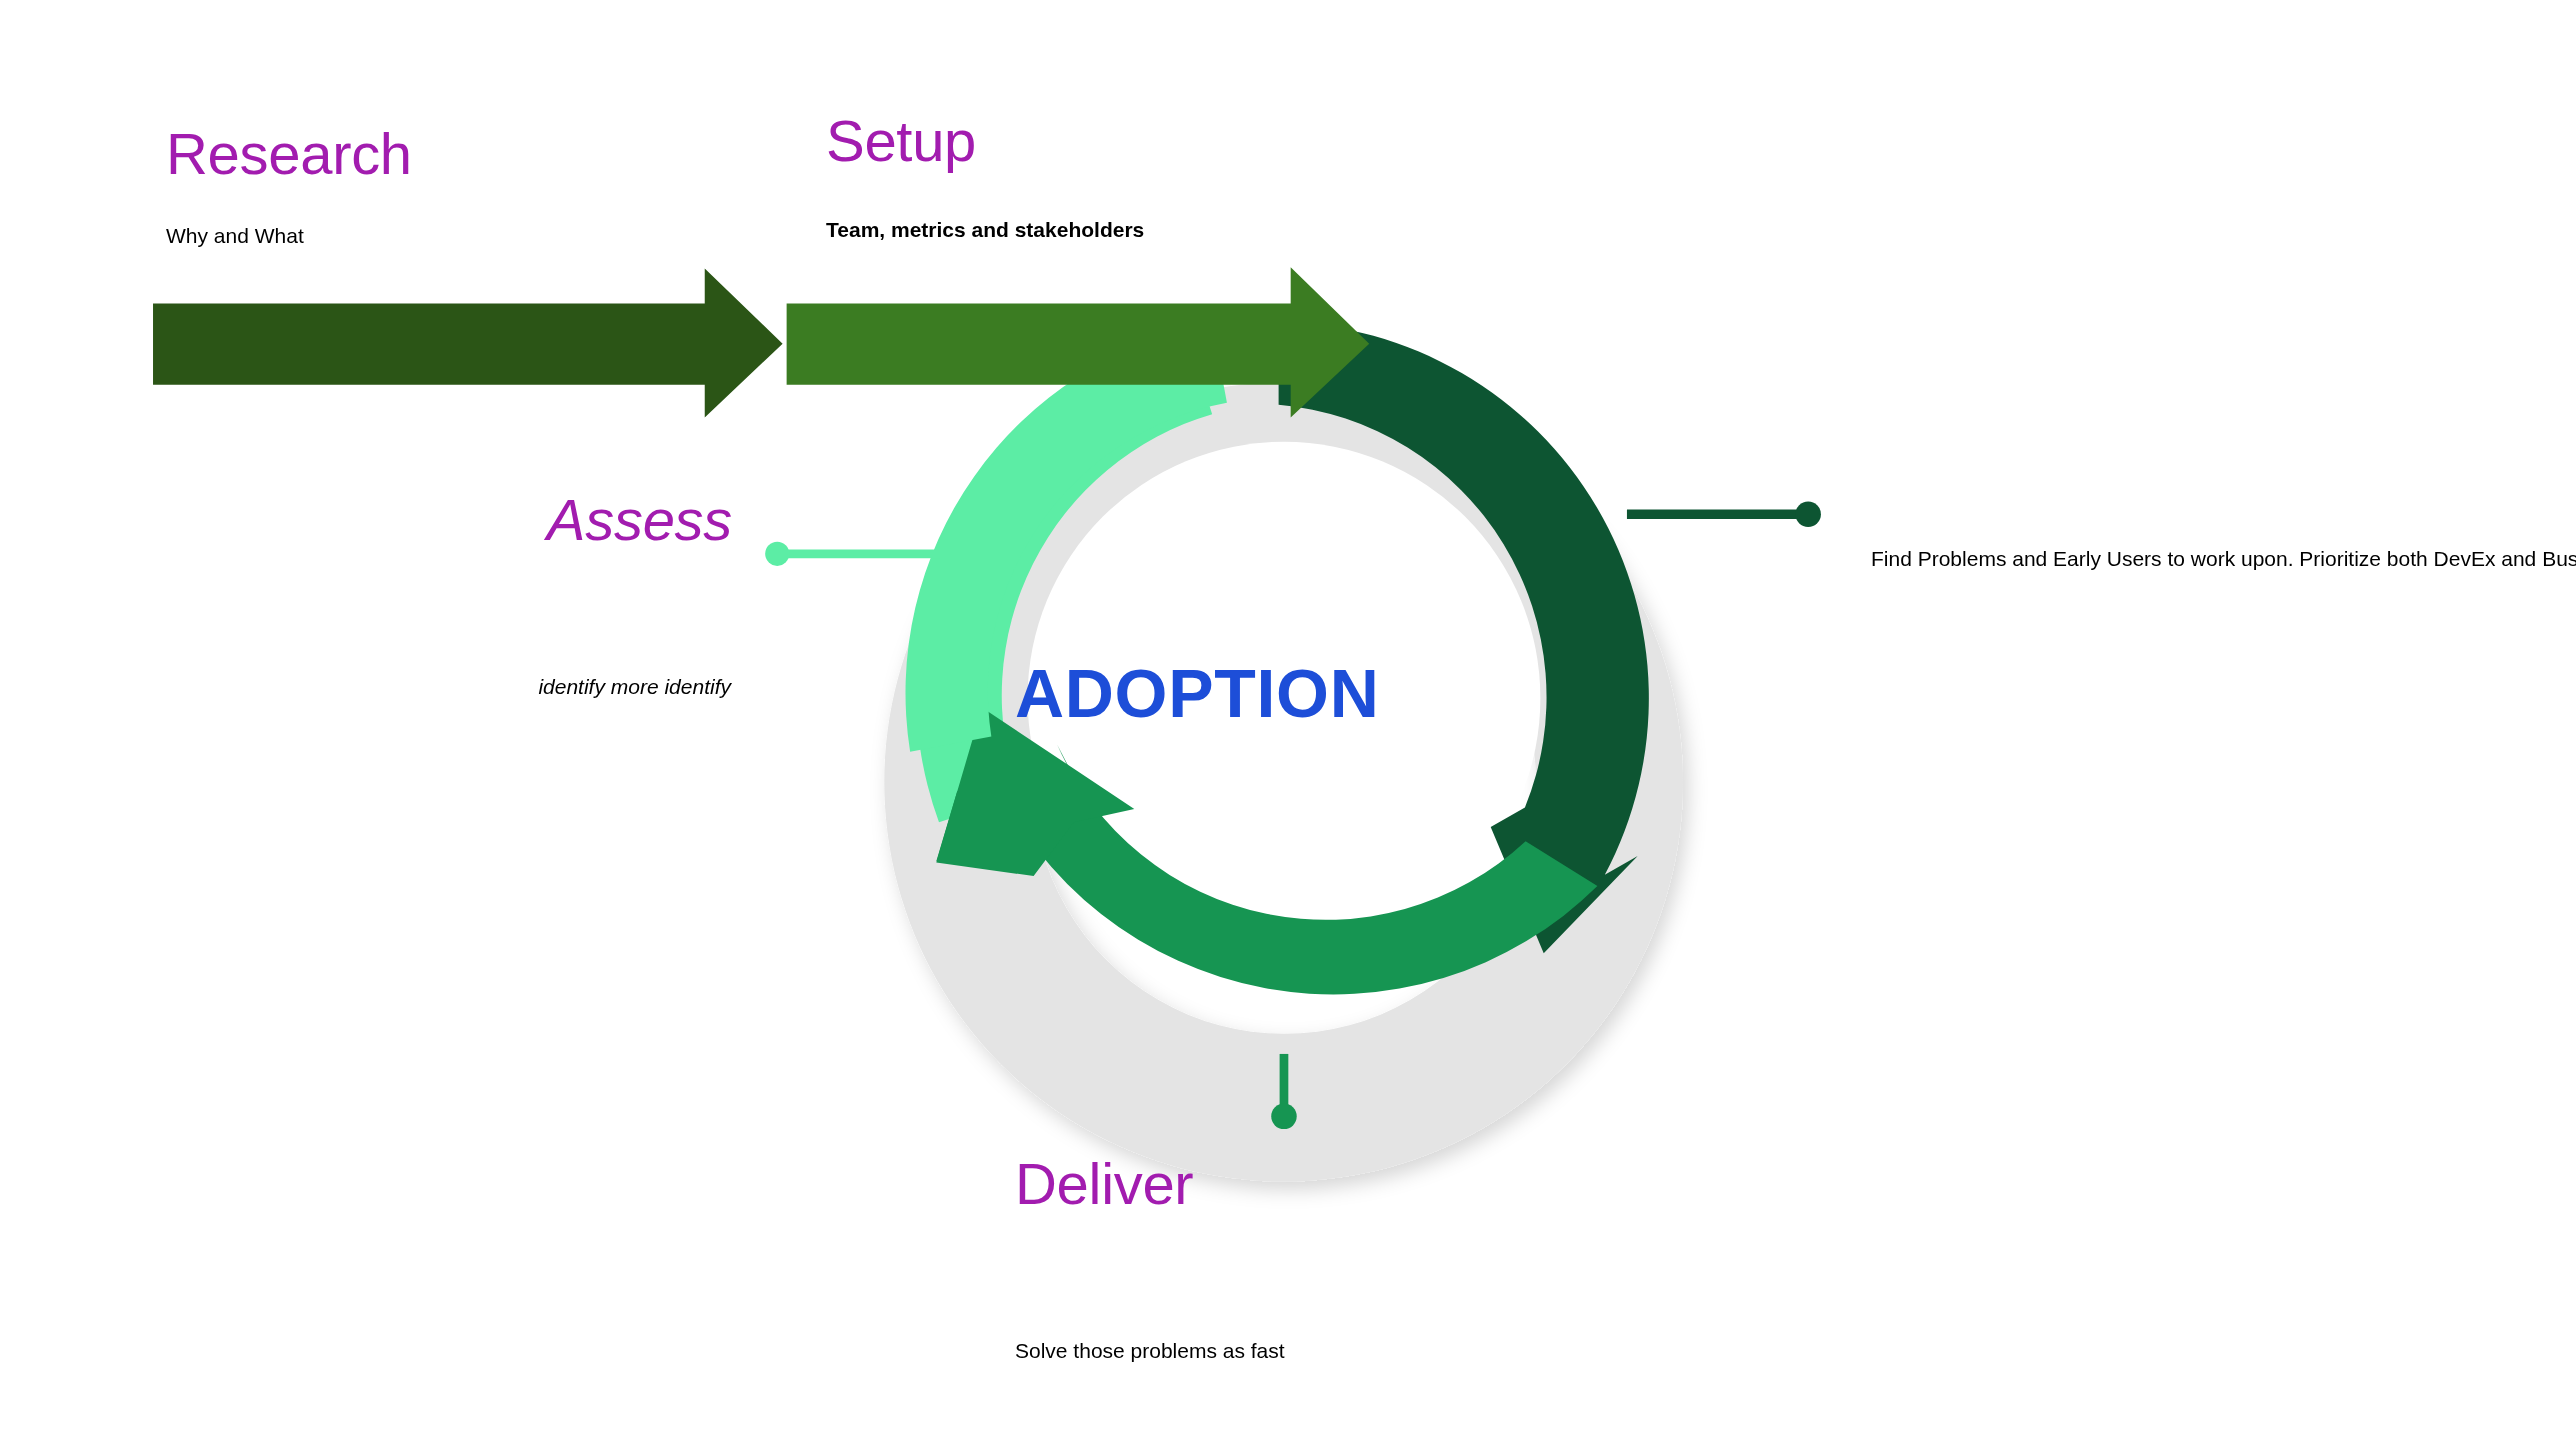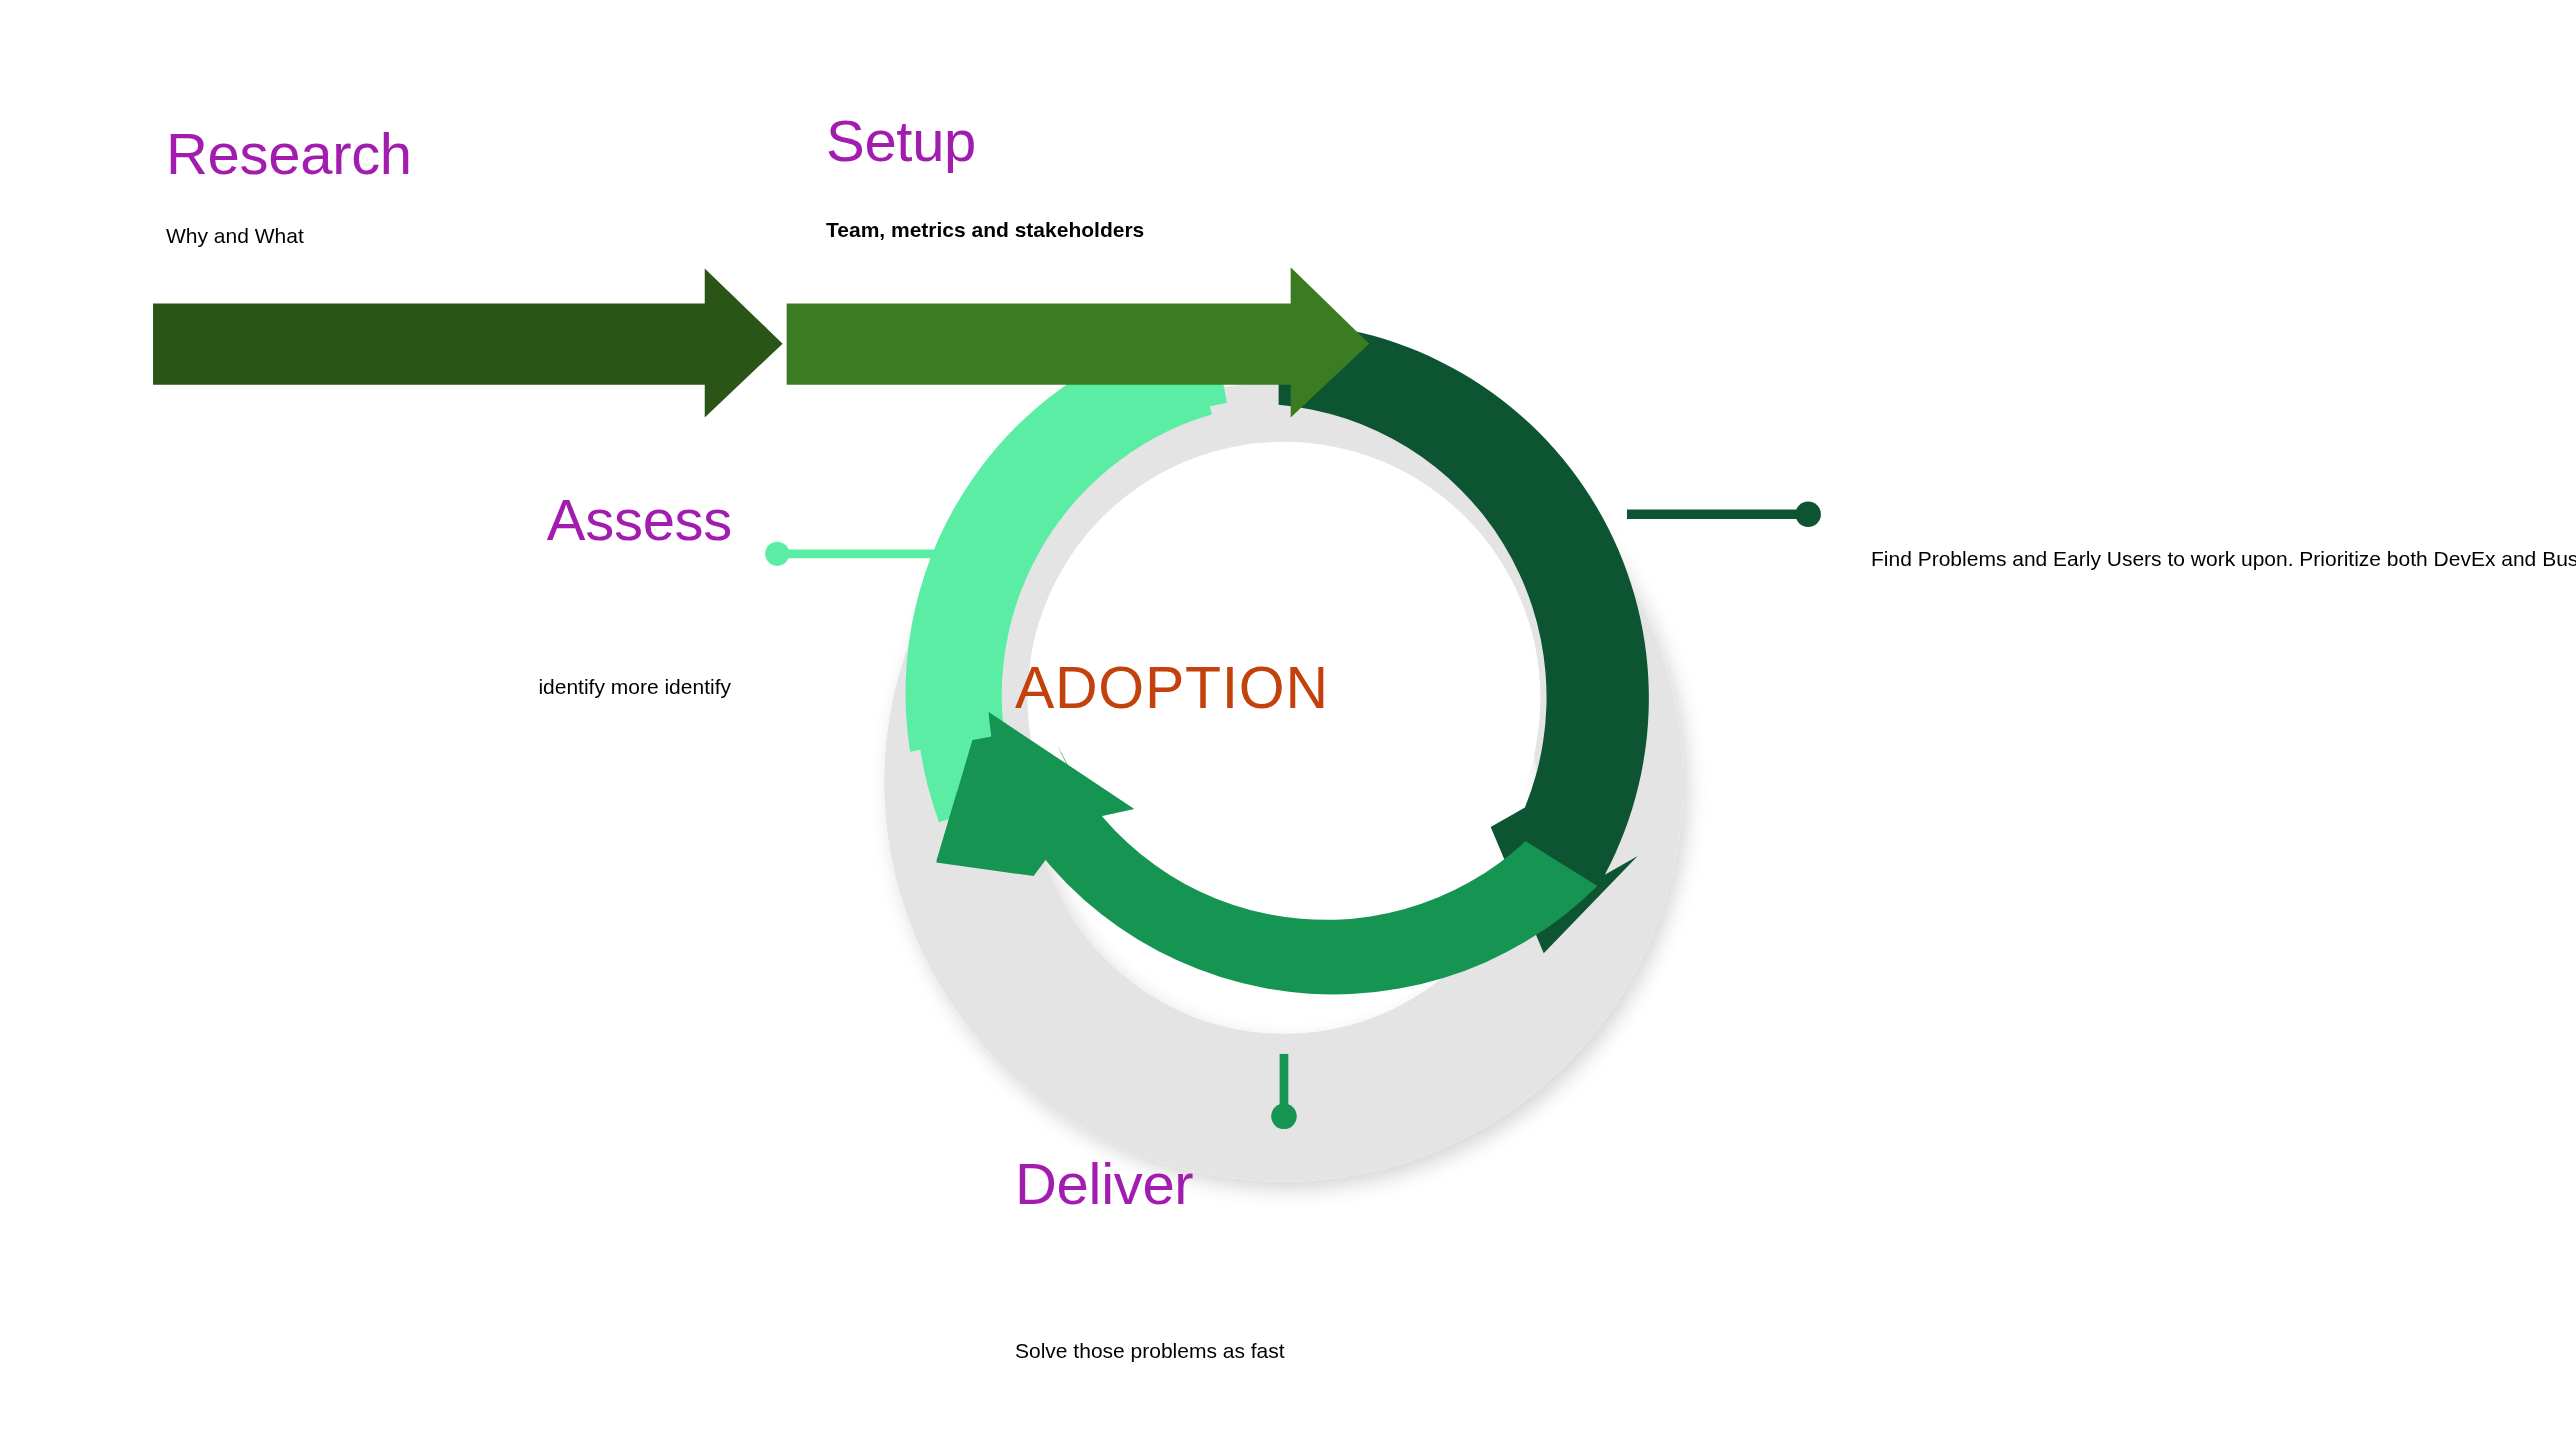--- a/index.html
+++ b/index.html
@@ -39,27 +39,27 @@
     letter-spacing: -0.3px;
     color: #a21caf;
   }
   .step-desc {
     font-size: 21px;
     font-weight: 400;
     line-height: 1.45;
     color: #000;
   }
   .center-label {
-    font-size: 59px;
-    font-weight: 400;
+    font-size: 68px;
+    font-weight: 700;
     letter-spacing: 0.7px;
-    color: #c2410c;
+    color: #1d4ed8;
   }
   .ta-left   { text-align: left; }
-  .ta-right  { text-align: right; }
+  .ta-right  { text-align: right; font-style: italic; }
   .ta-center { }
 
   
   #research-title { left: 166px;  top: 124px;  width: 604px; }
   #research-desc  { left: 166px;  top: 221px;  width: 604px; }
 
   #setup-title    { left: 826px; top: 111px;  width: 577px; }
   #setup-desc     { left: 826px; top: 215px;  width: 577px; font-weight: bold; }
 
   #prioritize-title { left: 1871px; top: 416px; width: 604px; }

